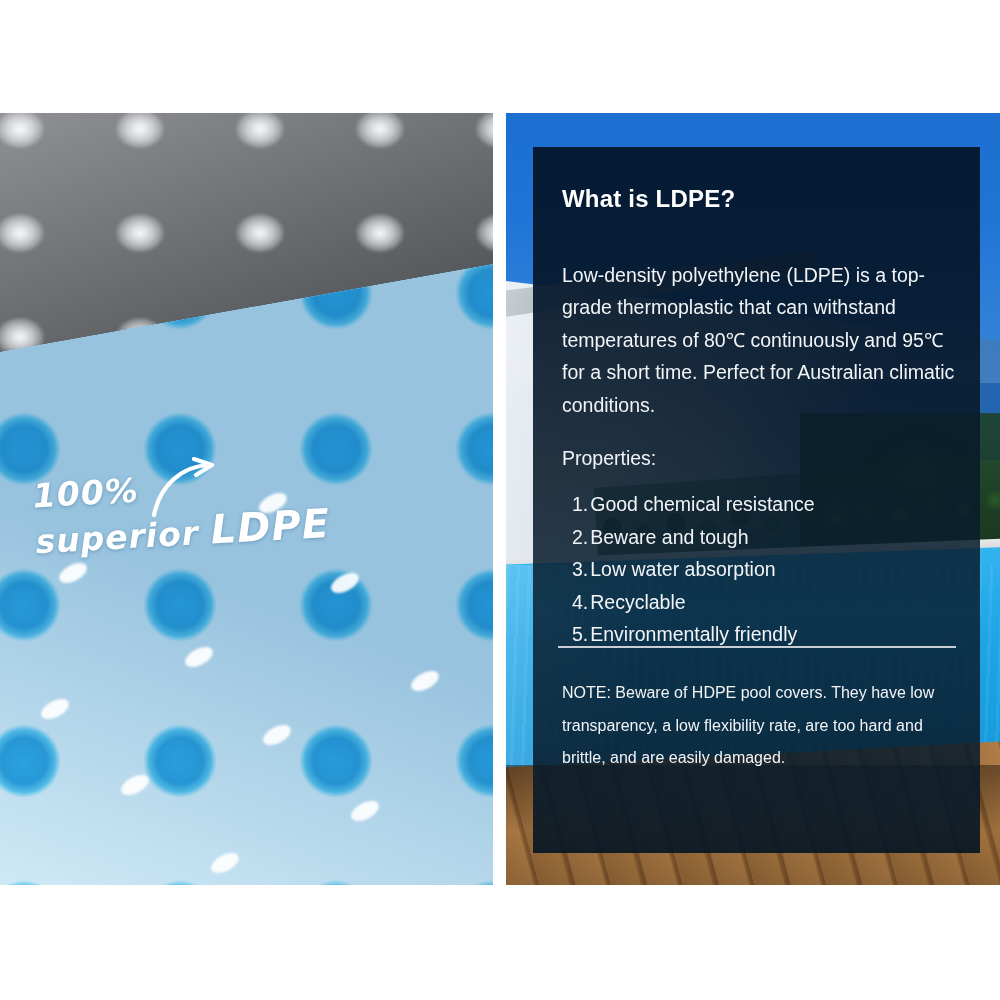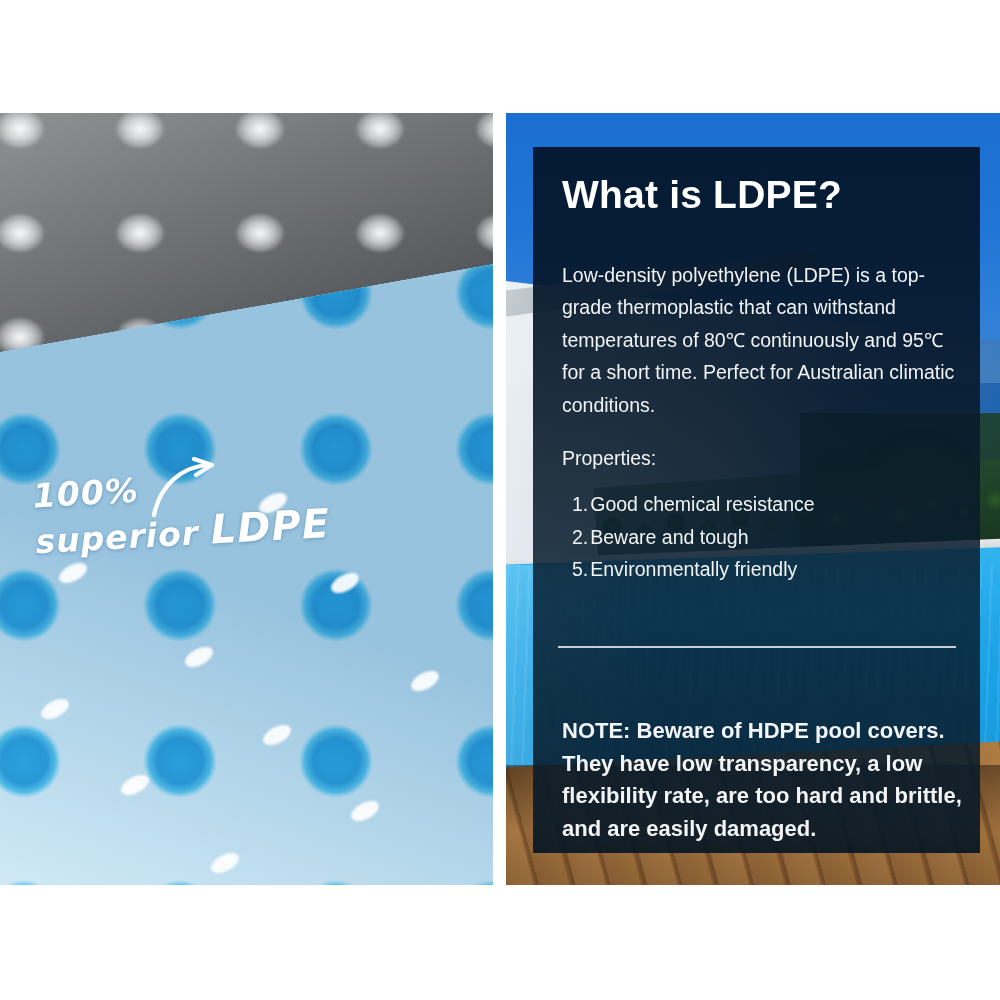--- a/index.html
+++ b/index.html
@@ -222,22 +222,22 @@
         rgba(7,30,48,.84) 66%,
         rgba(8,28,44,.87) 86%,
         rgba(6,22,36,.92) 100%);
     box-sizing: border-box;
     padding: 0;
   }
 
   #card-title {
     position: absolute;
     left: 29px;
-    top: 26px;
-    font-size: 39px;
+    top: 38px;
+    font-size: 24px;
     font-weight: bold;
     color: #ffffff;
     letter-spacing: .2px;
     white-space: nowrap;
   }
   #card-intro {
     position: absolute;
     left: 29px;
     top: 92px;
     width: 400px;
@@ -278,26 +278,26 @@
     left: 25px;
     top: 499px;
     width: 398px;
     height: 2px;
     background: #c8ced3;
   }
 
   #card-note {
     position: absolute;
     left: 29px;
-    top: 546px;
+    top: 514px;
     width: 406px;
-    font-size: 22px;
+    font-size: 16px;
     line-height: 32.5px;
     color: #f2f4f6;
-    font-weight: 700;
+    font-weight: 400;
   }
 </style>
 </head>
 <body>
 
 <div id="stage">
 
   <div id="left-panel">
 
     <div class="silver-field"></div>
@@ -349,20 +349,22 @@
 
       <div id="card-title">What is LDPE?</div>
 
       <p id="card-intro">Low-density polyethylene (LDPE) is a top-grade thermoplastic that can withstand temperatures of 80℃ continuously and 95℃ for a short time. Perfect for Australian climatic conditions.</p>
 
       <div id="props-heading">Properties:</div>
 
       <ul id="props-list">
         <li><span class="num">1.</span><span>Good chemical resistance</span></li>
         <li><span class="num">2.</span><span>Beware and tough</span></li>
+        <li><span class="num">3.</span><span>Low water absorption</span></li>
+        <li><span class="num">4.</span><span>Recyclable</span></li>
         <li><span class="num">5.</span><span>Environmentally friendly</span></li>
       </ul>
 
       <div id="card-divider"></div>
 
       <p id="card-note">NOTE: Beware of HDPE pool covers. They have low transparency, a low flexibility rate, are too hard and brittle, and are easily damaged.</p>
     </div>
   </div>
 
 </div>

